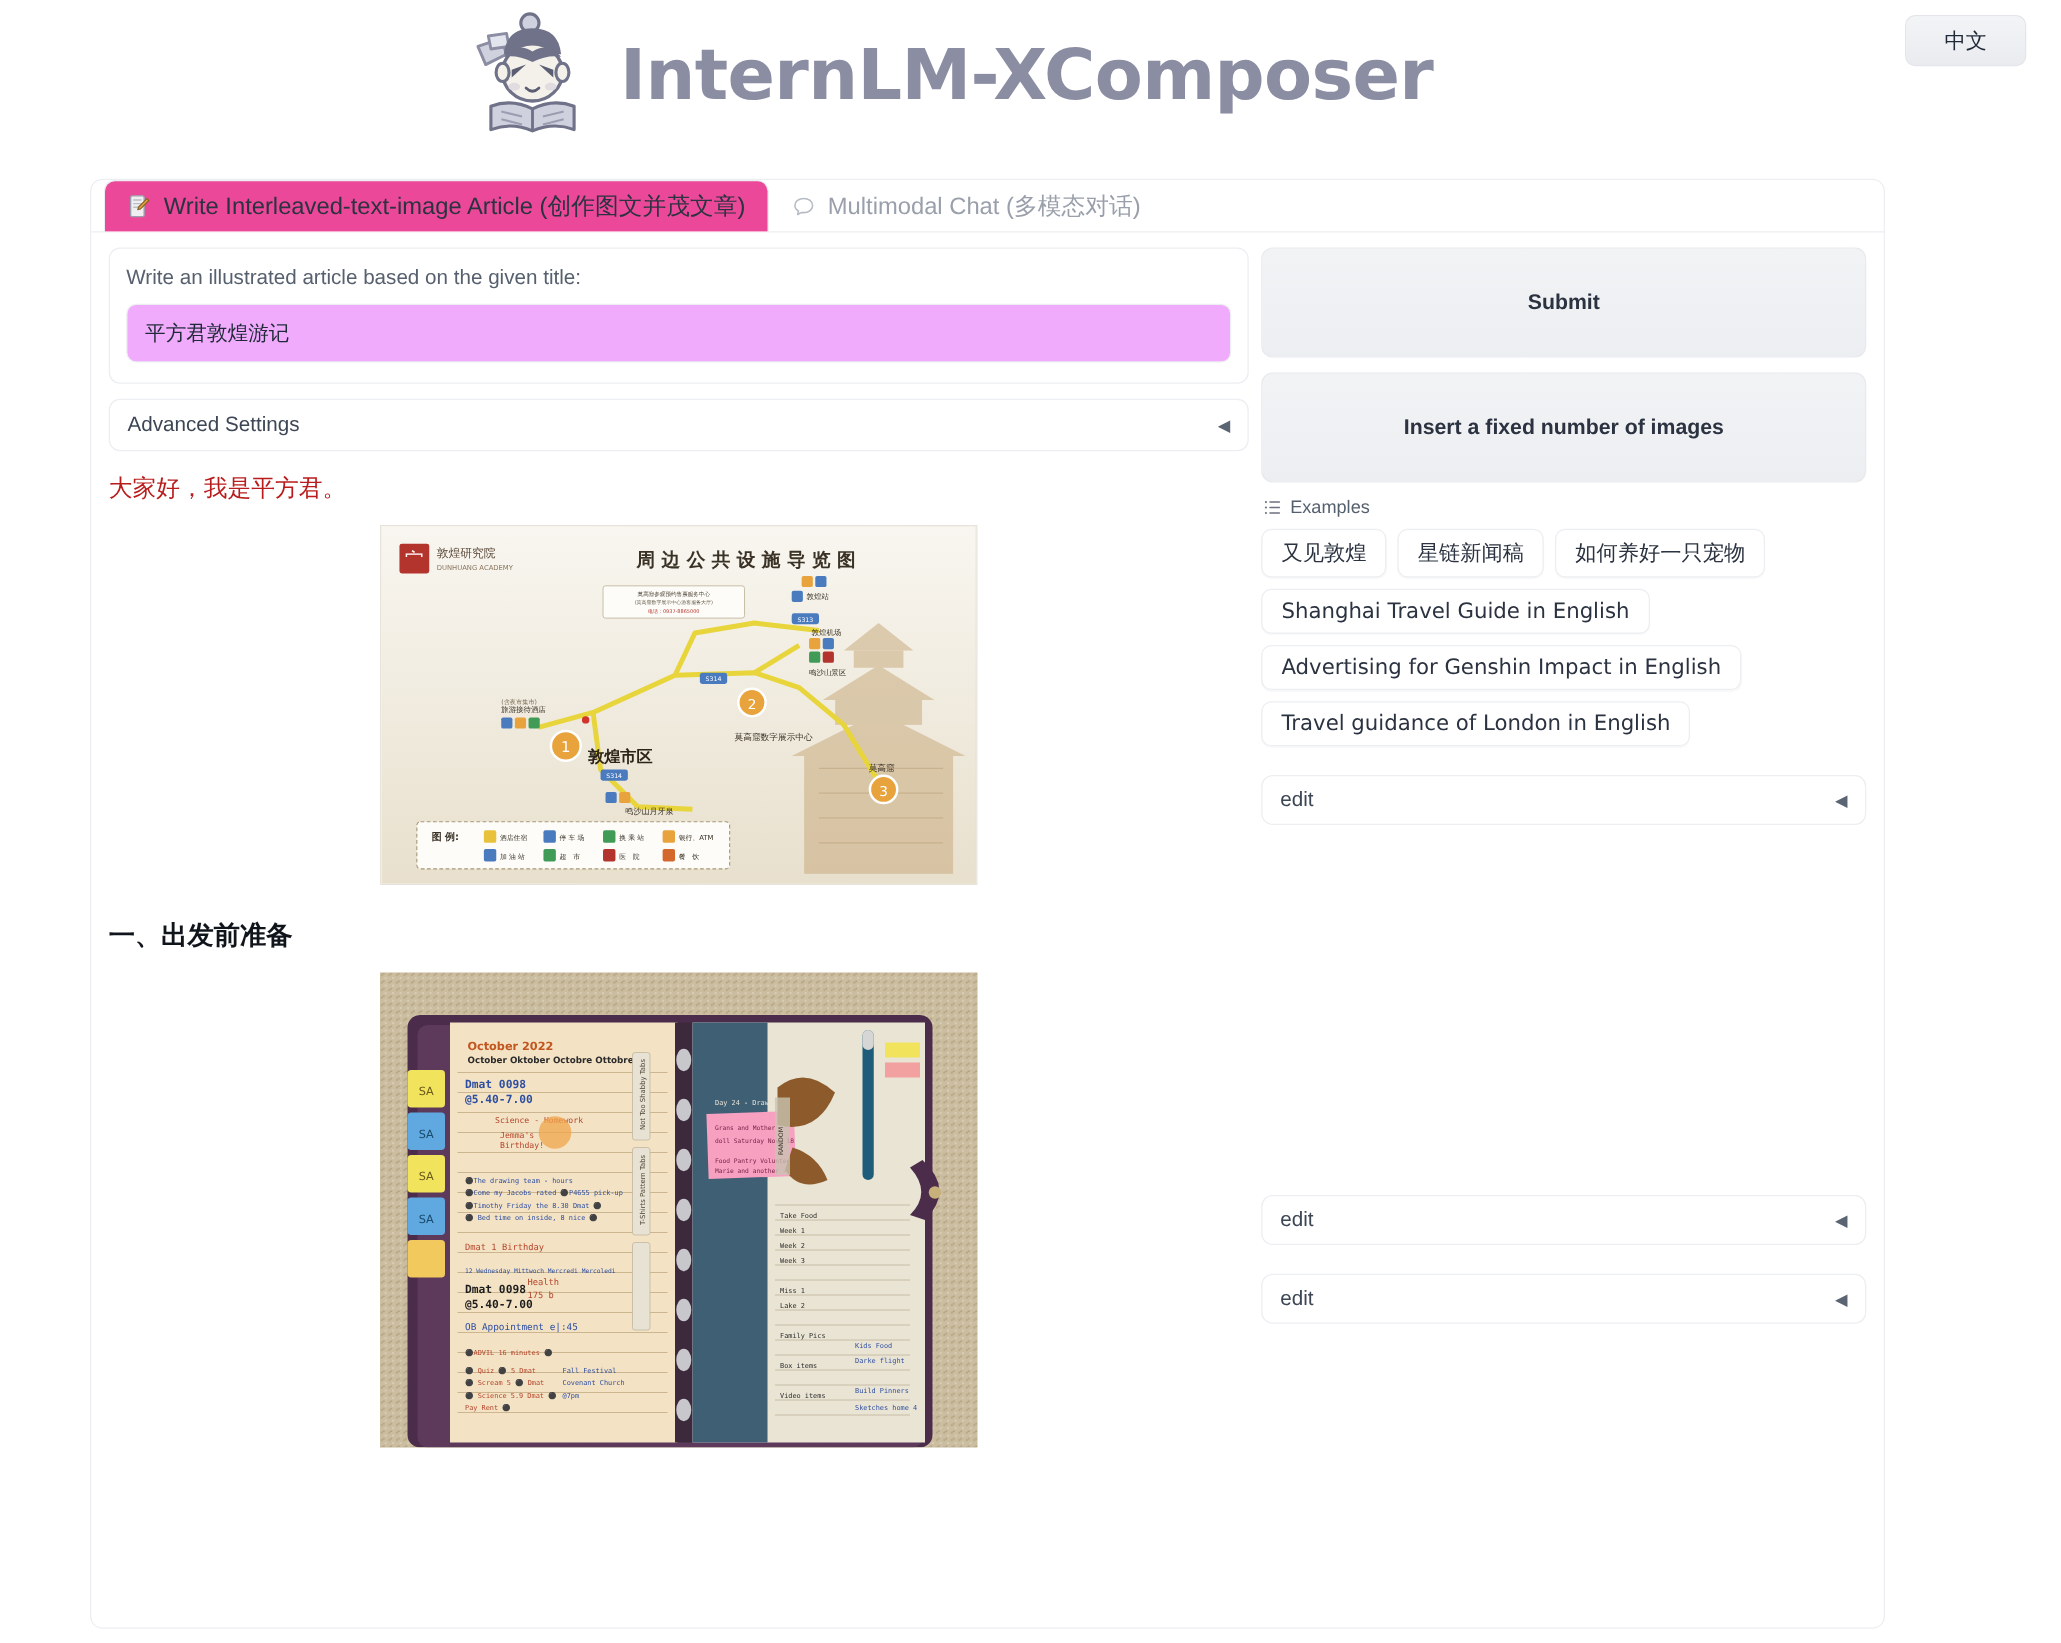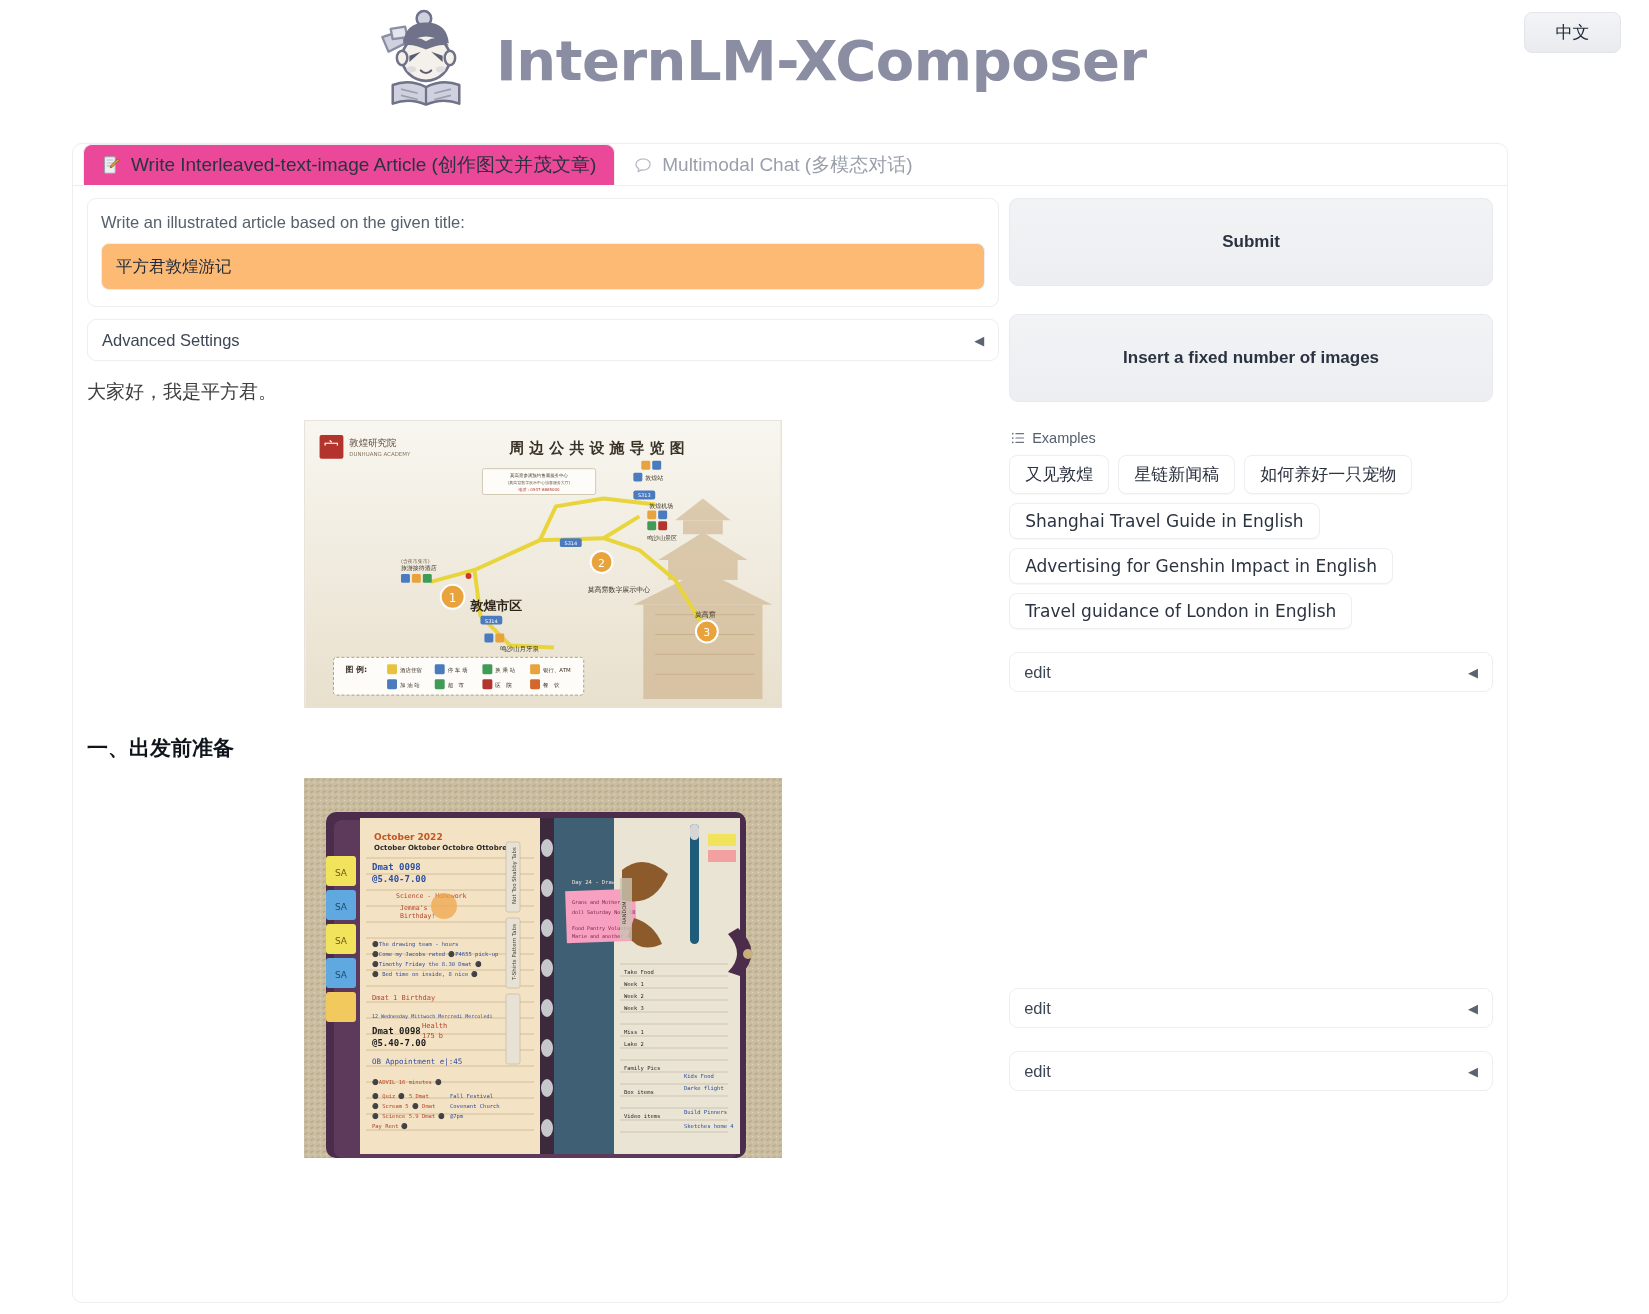--- a/index.html
+++ b/index.html
@@ -105,21 +105,21 @@
   .card-label {
     font-size: 16.5px;
     color: #56606e;
     margin-bottom: 11px;
   }
   .text-input {
     width: 100%;
     height: 47px;
     border: 1px solid #eceef1;
     border-radius: 8px;
-    background: #fdba74;
+    background: #f0abfc;
     padding: 0 14px;
     font-size: 16.5px;
     color: #1f2937;
     display: flex; align-items: center;
     font-family: "DejaVu Sans", "Liberation Sans", sans-serif;
   }
 
   
   .slider-card { padding: 14px 13px 14px 13px; position: relative; }
   .slider-head {
@@ -181,21 +181,21 @@
   
   .big-btn {
     height: 88px;
     border: 1px solid #e8eaee;
     border-radius: 9px;
     background: linear-gradient(180deg,#f2f3f5 0%, #eceef1 100%);
     display: flex; align-items: center; justify-content: center;
     font-size: 17px; font-weight: 700;
     color: #2b3240;
     cursor: pointer;
-    margin-bottom: 28px;
+    margin-bottom: 12px;
   }
   .examples-head {
     display: flex; align-items: center; gap: 7px;
     font-size: 14.5px; color: #55606e;
     margin: 12px 0 9px 2px;
   }
   .chips {
     display: flex; flex-wrap: wrap; gap: 9px;
   }
   .chip {
@@ -220,21 +220,21 @@
     font-size: 16.5px;
     color: #3d4654;
     cursor: pointer;
     margin-top: 23px;
   }
 
   
   .article { padding: 4px 0 0 0; }
   .art-p {
     font-size: 19px;
-    color: #404040;
+    color: #b91c1c;
     line-height: 1.5;
     margin: 0 0 14px 0;
     font-family: "DejaVu Sans", "Liberation Sans", sans-serif;
   }
   .art-h {
     font-size: 21px;
     font-weight: 700;
     color: #10141b;
     margin: 26px 0 16px 0;
     font-family: "DejaVu Sans", "Liberation Sans", sans-serif;

